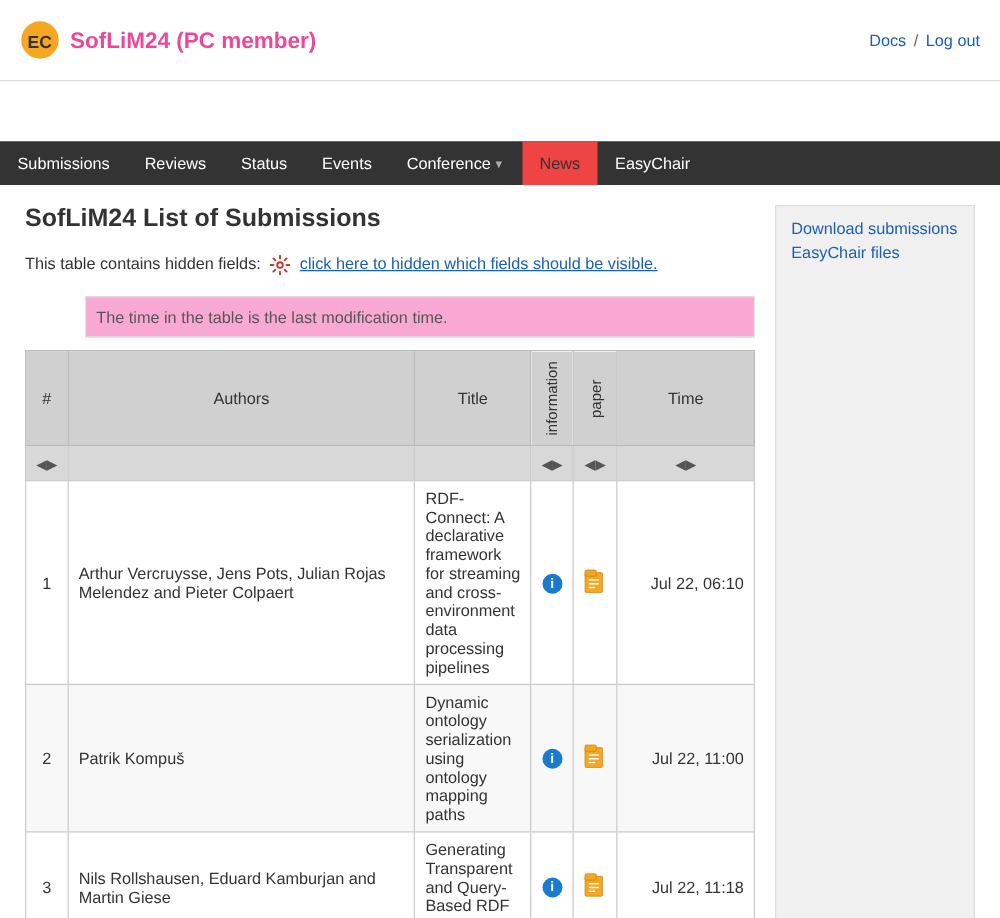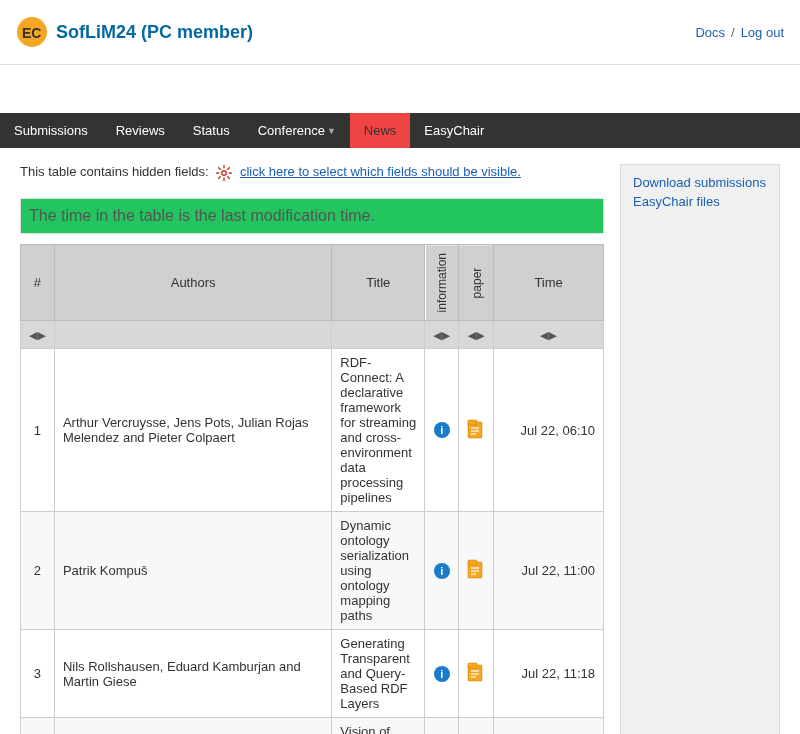--- a/index.html
+++ b/index.html
@@ -19,21 +19,21 @@
       align-items: center;
       gap: 8px;
     }
     #logo-icon {
       width: 32px;
       height: 32px;
     }
     #app-title {
       font-size: 18px;
       font-weight: bold;
-      color: #0369a1;
+      color: #ec4899;
     }
     #header-links {
       display: flex;
       gap: 6px;
       font-size: 13px;
     }
     #header-links a {
       color: #1a5fb4;
       text-decoration: none;
     }
@@ -107,24 +107,25 @@
       display: block;
       color: #1a5fb4;
       text-decoration: none;
       margin-bottom: 4px;
     }
 
     
     #mod-time-note {
       margin-bottom: 10px;
       padding: 8px;
-      font-size: 16px;
+      font-size: 13px;
       color: #555;
-      background: #22c55e;
+      background: #f9a8d4;
       border: 1px solid #e0e0e0;
+      margin-left: 48px;
     }
 
     
     #submissions-table {
       width: 100%;
       border-collapse: collapse;
       font-size: 13px;
     }
     #submissions-table th {
       background: #d0d0d0;
@@ -200,37 +201,39 @@
     <span class="separator">/</span>
     <a href="#">Log out</a>
   </div>
 </div>
 
 <nav id="nav">
 
 <div class="nav-item">Submissions</div>
     <div class="nav-item">Reviews</div>
     <div class="nav-item">Status</div>
+    <div class="nav-item">Events</div>
     <div class="nav-item">Conference<span class="dropdown-arrow"> ▼</span></div>
     <div class="nav-item active">News</div>
     <div class="nav-item">EasyChair</div>
   </nav>
 
 <div id="main">
   <div id="content-area">
     <div id="left-content">
+      <h1 id="page-title">SofLiM24 List of Submissions</h1>
 
       <div id="hidden-fields-notice">
         <span>This table contains hidden fields:</span>
         
         <svg style="width:18px;height:18px;vertical-align:middle;margin:0 3px;" viewBox="0 0 24 24">
           <circle cx="12" cy="12" r="3" fill="none" stroke="#c0392b" stroke-width="2"></circle>
           <path d="M12 2v3M12 19v3M2 12h3M19 12h3M4.93 4.93l2.12 2.12M16.95 16.95l2.12 2.12M4.93 19.07l2.12-2.12M16.95 7.05l2.12-2.12" stroke="#c0392b" stroke-width="2" stroke-linecap="round"></path>
         </svg>
-        <a href="#">click here to select which fields should be visible.</a>
+        <a href="#">click here to hidden which fields should be visible.</a>
       </div>
 
       <div id="mod-time-note">
         <span>The time in the table is the last modification time.</span>
       </div>
 
       <table id="submissions-table">
         <thead>
           <tr>
             <th class="col-num">#</th>

